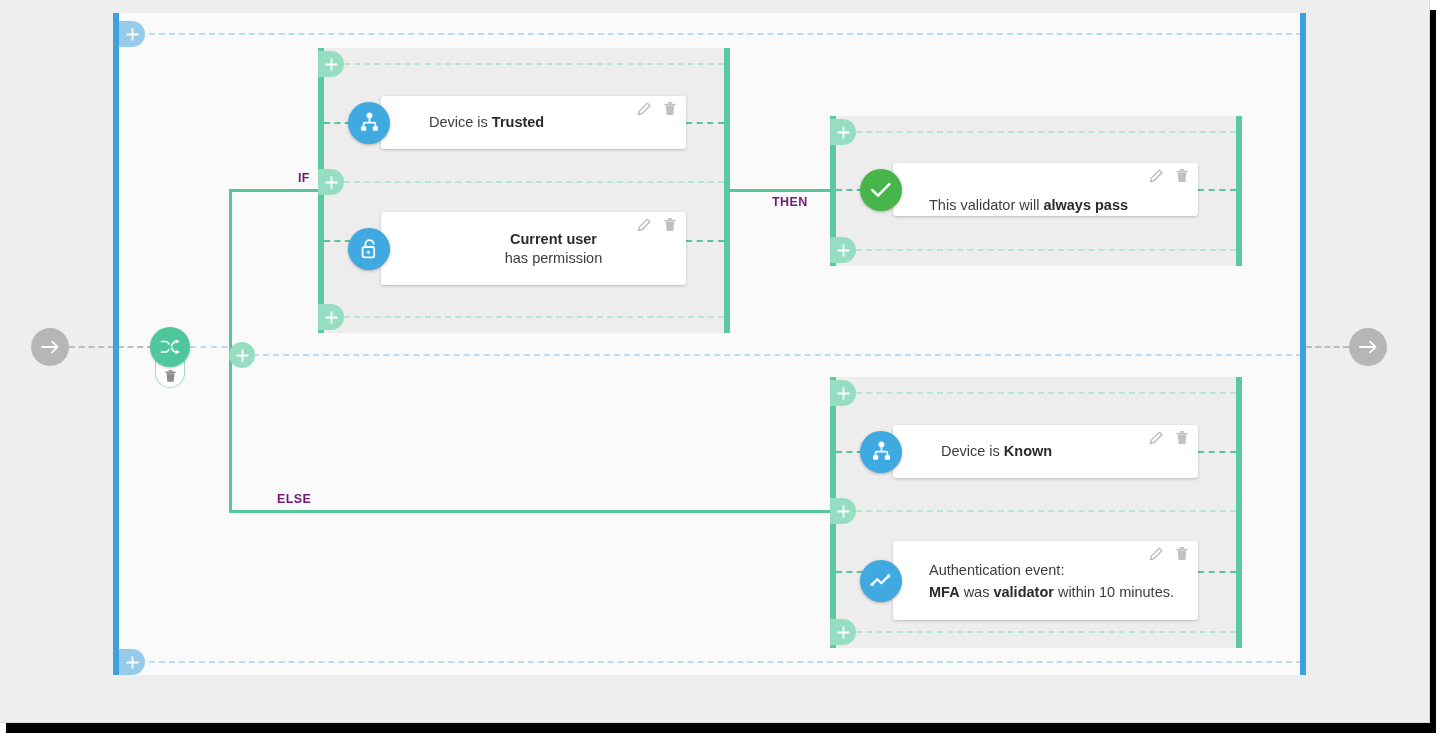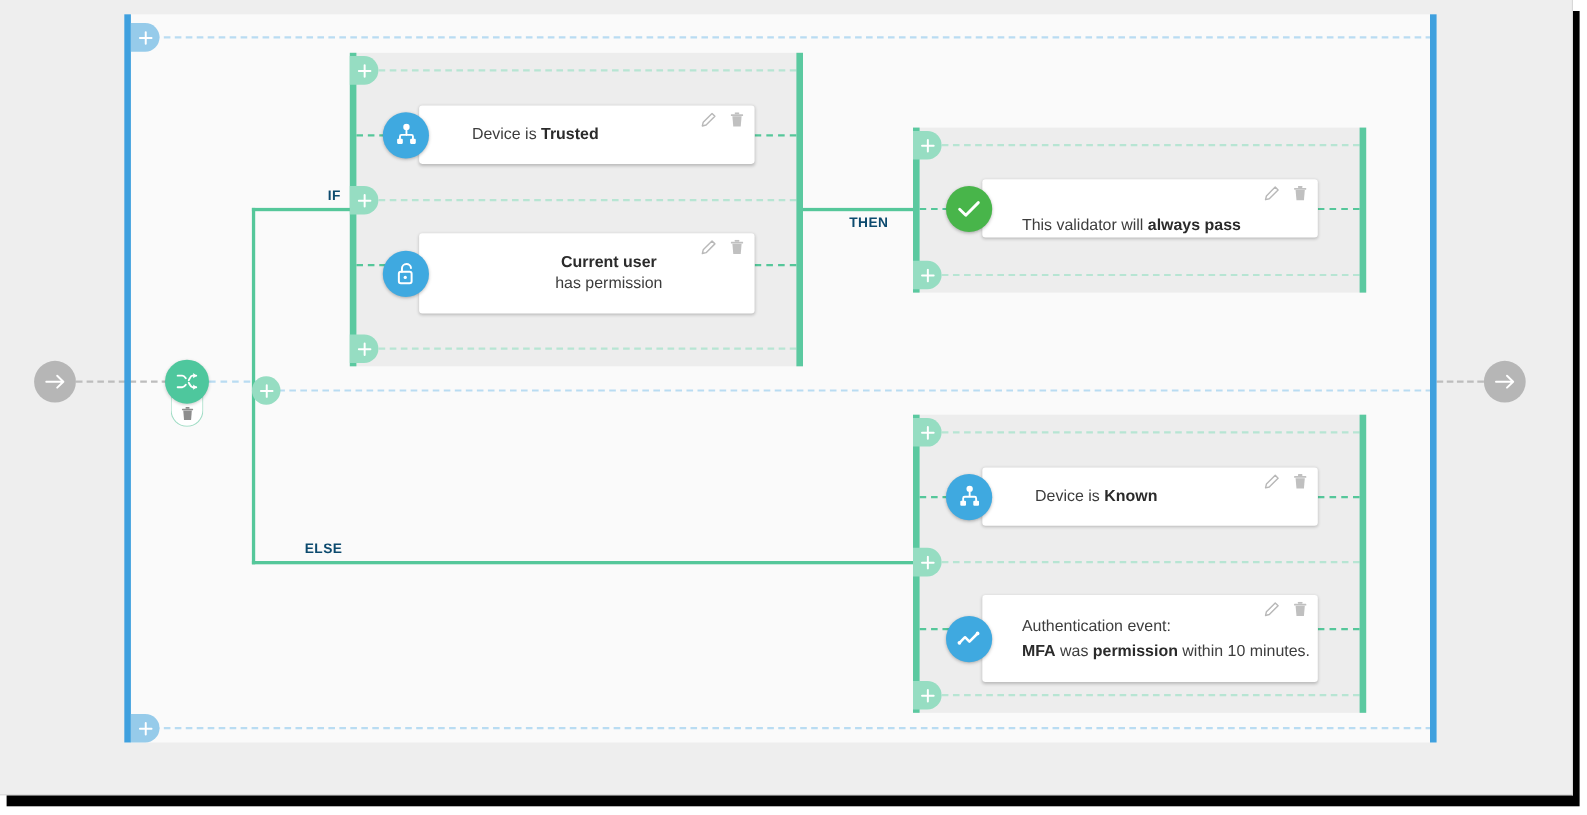--- a/index.html
+++ b/index.html
@@ -89,21 +89,21 @@
   .rail-green {
     position: absolute;
     width: 6px;
     background: #5bc9a0;
     z-index: 5;
   }
 
   
   .branch-label {
     position: absolute;
-    color: #0c4a6e;
+    color: #701a75;
     font-size: 12.5px;
     font-weight: bold;
     letter-spacing: .4px;
     z-index: 9;
     white-space: nowrap;
   }
 
   
   .card {
     position: absolute;
@@ -462,17 +462,17 @@
       <span class="tool">
         <svg width="12" height="14" viewBox="0 0 12 14">
           <path d="M1.8 3.7h8.4l-.8 9.3H2.6z" fill="#9a9a9a"></path>
           <rect x="0.4" y="1.8" width="11.2" height="1.6" rx=".5" fill="#9a9a9a"></rect>
           <rect x="4" y="0" width="4" height="1.8" rx=".5" fill="#9a9a9a"></rect>
         </svg>
       </span>
     </div>
     <div class="card-body" style="left:36px; line-height:22px;">
       <div class="ln"><span>Authentication event:</span></div>
-      <div class="ln"><b>MFA</b><span> was </span><b>permission</b><span> within 10 minutes.</span></div>
+      <div class="ln"><b>MFA</b><span> was </span><b>validator</b><span> within 10 minutes.</span></div>
     </div>
   </div>
 
 </div>
 
 </body></html>

